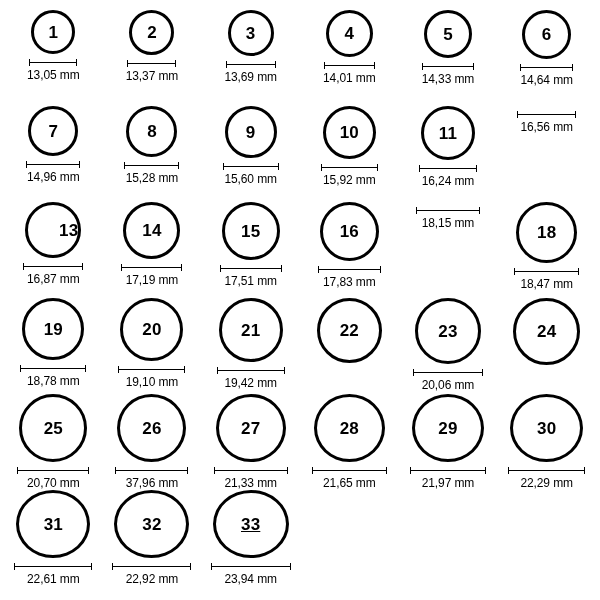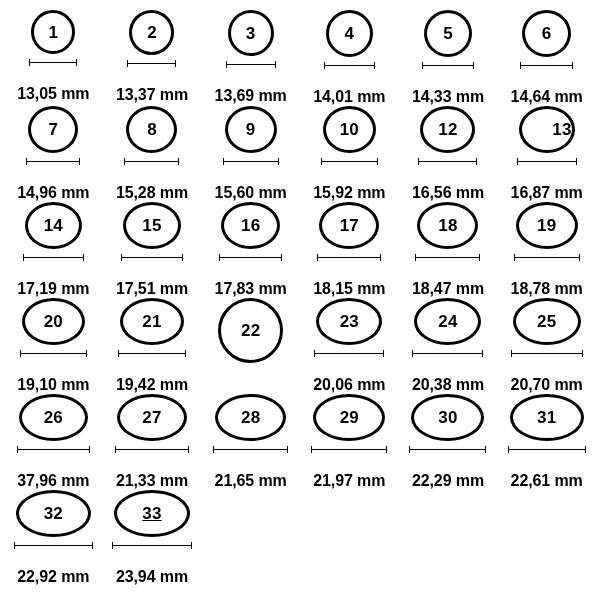--- a/index.html
+++ b/index.html
@@ -75,23 +75,23 @@
   .dim-bar::after { right: 0; }
   .dim-line {
     position: absolute;
     top: 3px;
     left: 0;
     right: 0;
     height: 1px;
     background: #000000;
   }
   .dim-label {
-    margin-top: 19px;
-    font-size: 16px;
-    font-weight: bold;
+    margin-top: 2px;
+    font-size: 12px;
+    font-weight: normal;
     white-space: nowrap;
     letter-spacing: -0.1px;
   }
 </style>
 </head>
 <body>
 
 <div id="ring-chart">
   <div class="ring-grid">
       <div class="ring-cell">
@@ -198,23 +198,31 @@
           <span class="ring-size">10</span>
         </div>
         <div class="dim-wrap">
           <div class="dim-bar" style="width: 57px;">
             <div class="dim-line"></div>
           </div>
           <div class="dim-label">15,92 mm</div>
         </div>
       </div>
       <div class="ring-cell">
-        <div class="ring-circle" style="width: 55px; height: 55px;">
-          <span class="ring-size">12</span>
-        </div>
+        <div class="ring-circle" style="width: 54px; height: 54px;">
+          <span class="ring-size">11</span>
+        </div>
+        <div class="dim-wrap">
+          <div class="dim-bar" style="width: 58px;">
+            <div class="dim-line"></div>
+          </div>
+          <div class="dim-label">16,24 mm</div>
+        </div>
+      </div>
+      <div class="ring-cell">
         <div class="dim-wrap">
           <div class="dim-bar" style="width: 59px;">
             <div class="dim-line"></div>
           </div>
           <div class="dim-label">16,56 mm</div>
         </div>
       </div>
       <div class="ring-cell">
         <div class="ring-circle" style="width: 56px; height: 56px; justify-content: flex-end;">
           <span class="ring-size">13</span>
@@ -253,23 +261,20 @@
           <span class="ring-size">16</span>
         </div>
         <div class="dim-wrap">
           <div class="dim-bar" style="width: 63px;">
             <div class="dim-line"></div>
           </div>
           <div class="dim-label">17,83 mm</div>
         </div>
       </div>
       <div class="ring-cell">
-        <div class="ring-circle" style="width: 60px; height: 60px;">
-          <span class="ring-size">17</span>
-        </div>
         <div class="dim-wrap">
           <div class="dim-bar" style="width: 64px;">
             <div class="dim-line"></div>
           </div>
           <div class="dim-label">18,15 mm</div>
         </div>
       </div>
       <div class="ring-cell">
         <div class="ring-circle" style="width: 61px; height: 61px;">
           <span class="ring-size">18</span>
@@ -326,26 +331,20 @@
         <div class="dim-wrap">
           <div class="dim-bar" style="width: 70px;">
             <div class="dim-line"></div>
           </div>
           <div class="dim-label">20,06 mm</div>
         </div>
       </div>
       <div class="ring-cell">
         <div class="ring-circle" style="width: 67px; height: 67px;">
           <span class="ring-size">24</span>
-        </div>
-        <div class="dim-wrap">
-          <div class="dim-bar" style="width: 71px;">
-            <div class="dim-line"></div>
-          </div>
-          <div class="dim-label">20,38 mm</div>
         </div>
       </div>
       <div class="ring-cell">
         <div class="ring-circle" style="width: 68px; height: 68px;">
           <span class="ring-size">25</span>
         </div>
         <div class="dim-wrap">
           <div class="dim-bar" style="width: 72px;">
             <div class="dim-line"></div>
           </div>

